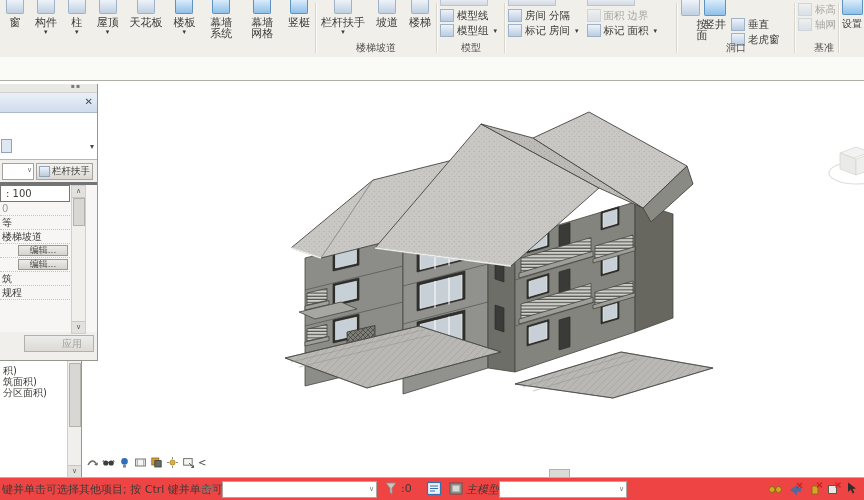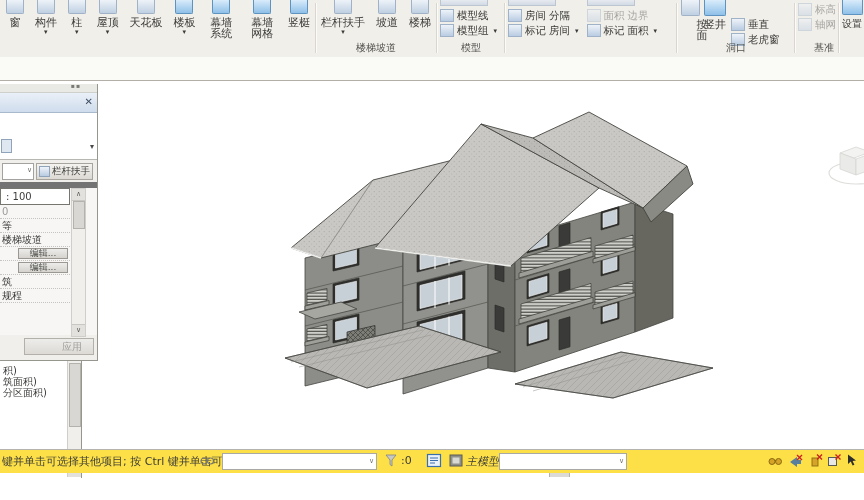--- a/index.html
+++ b/index.html
@@ -42,21 +42,21 @@
   .pal-close{position:absolute;right:4px;top:3px;font-size:10px;font-weight:bold;color:#3d4d63;cursor:default;}
   .type-selector{position:relative;height:46px;background:#fff;border-bottom:1px solid #b7b6b2;}
   .ts-thumb{position:absolute;left:1px;bottom:6px;width:9px;height:12px;background:#dfe8f1;border:1px solid #8fa3ba;}
   .ts-arrow{position:absolute;right:3px;bottom:8px;font-size:8px;color:#4a4a46;}
   .pal-row2{display:flex;align-items:center;height:22px;gap:2px;padding-left:2px;background:#f0efec;}
   .pal-combo{width:30px;height:15px;background:#fff;border:1px solid #a3a29e;position:relative;}
   .combo-ar{position:absolute;right:1px;top:2px;font-size:7px;color:#6f6f6a;}
   .edit-type{display:flex;align-items:center;gap:2px;height:17px;background:linear-gradient(#f4f3f0,#dcd9d4);
              border:1px solid #a7a49e;font-size:9.5px;color:#3a3a37;padding:0 2px;font-family:inherit;}
   .et-icon{width:9px;height:9px;background:linear-gradient(#eef3f9,#b9cce2);border:1px solid #8fa3ba;}
-  .grid{position:relative;height:147px;background:#f7f6f4;border-top:6px solid #737373;}
+  .grid{position:relative;height:147px;background:#f7f6f4;border-top:3px solid #737373;}
   .gcol{position:absolute;left:0;top:0;width:70px;}
   .grow{height:13px;line-height:13px;border-bottom:1px dotted #c6c4c0;padding-left:2px;
         white-space:nowrap;overflow:hidden;color:#3c3c3a;}
   .grow.input{height:15px;line-height:15px;background:#fff;border:1px solid #76756f;padding-left:5px;}
   .grow.gray{color:#9a9a96;}
   .mini-edit{display:block;margin:1px 2px 0 auto;width:50px;height:11px;line-height:9px;font-size:9px;
              background:linear-gradient(#ececea,#d6d3ce);border:1px solid #9b9894;color:#4a4a46;
              font-family:inherit;padding:0;}
   .gscroll{position:absolute;left:71px;top:0;width:13px;height:147px;background:#f0efec;border:1px solid #d0cecb;}
   .sarrow{display:block;width:100%;height:11px;text-align:center;font-size:7px;line-height:11px;
@@ -71,21 +71,21 @@
   .browser{position:absolute;left:0;top:360px;width:81px;height:117px;background:#fff;
            border-right:1px solid #96968f;border-top:1px solid #96968f;}
   .bitem{font-size:10px;line-height:11px;color:#3a3a38;padding-left:3px;white-space:nowrap;}
   .bscroll{position:absolute;right:0;top:0;width:13px;height:116px;background:#f0efec;border-left:1px solid #d0cecb;}
   .bthumb{position:absolute;left:1px;top:2px;width:10px;height:62px;background:#d9d7d3;border:1px solid #b5b2ad;}
   
   .viewbar{position:absolute;left:86px;top:374px;display:flex;align-items:center;gap:3px;height:15px;}
   .vcico{width:13px;height:13px;display:inline-block;}
   .vchev{font-size:10px;color:#4a4a46;line-height:13px;}
   
-  .status{position:absolute;left:0;top:449px;width:864px;height:23px;background:#fde047;
+  .status{position:absolute;left:0;top:477px;width:864px;height:23px;background:#ef4444;
           border-top:1px solid #b5b3ae;font-size:11px;}
   .st-msg{position:absolute;left:2px;top:4px;color:#3a3a37;white-space:nowrap;}
   .st-ico{position:absolute;top:3px;width:16px;height:15px;}
   .st-dd{position:absolute;top:3px;height:15px;background:#fff;border:1px solid #a8a8a4;}
   .st-ddar{position:absolute;right:2px;top:3px;font-size:7px;color:#76766f;}
   .st-count{position:absolute;left:401px;top:4px;color:#3a3a37;}
   .st-model{position:absolute;left:466px;top:4px;color:#3a3a37;white-space:nowrap;font-style:italic;}
   
   .viewcube{position:absolute;left:826px;top:58px;width:38px;height:58px;opacity:.85;}
 </style>

